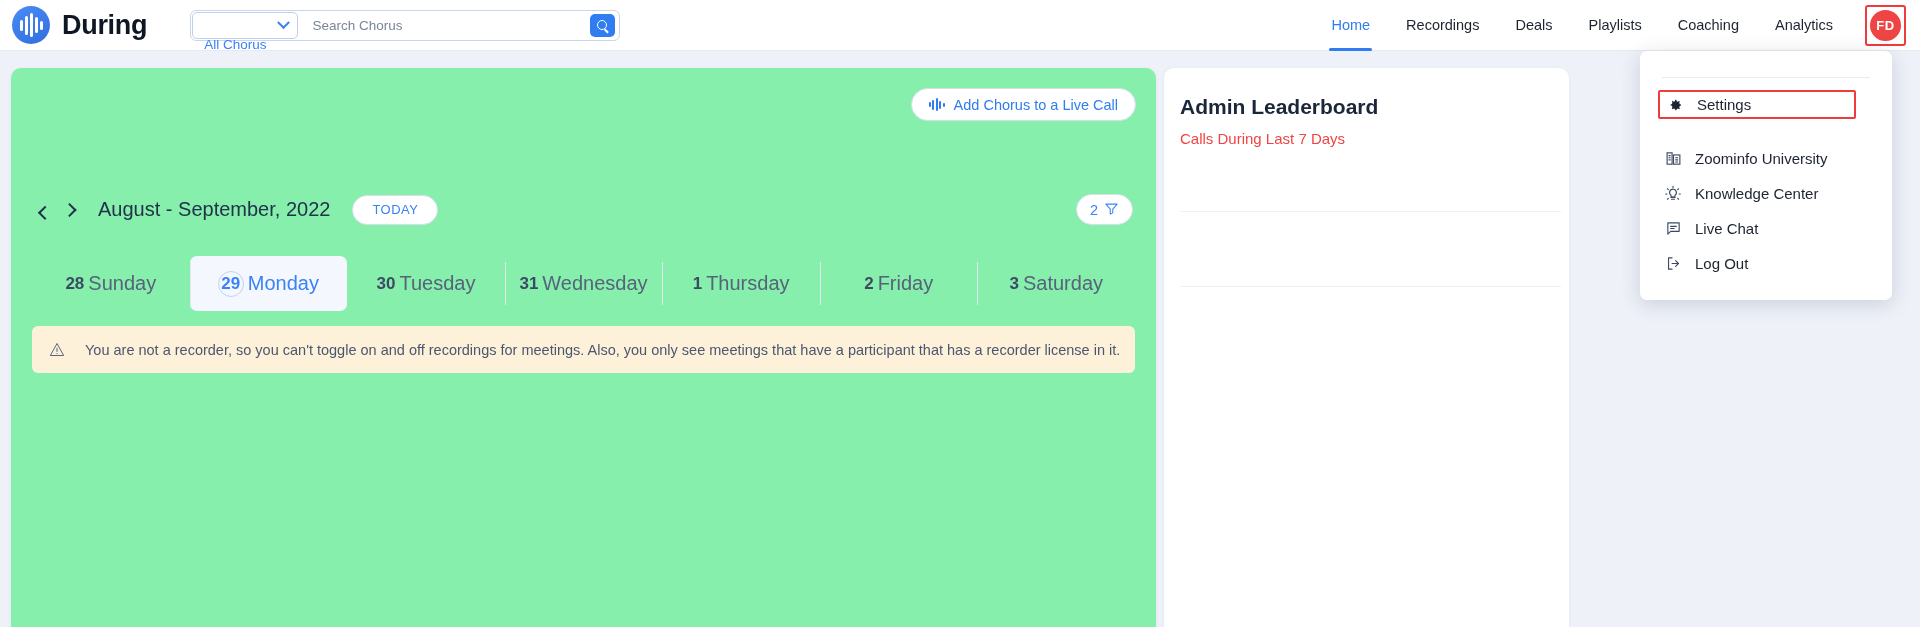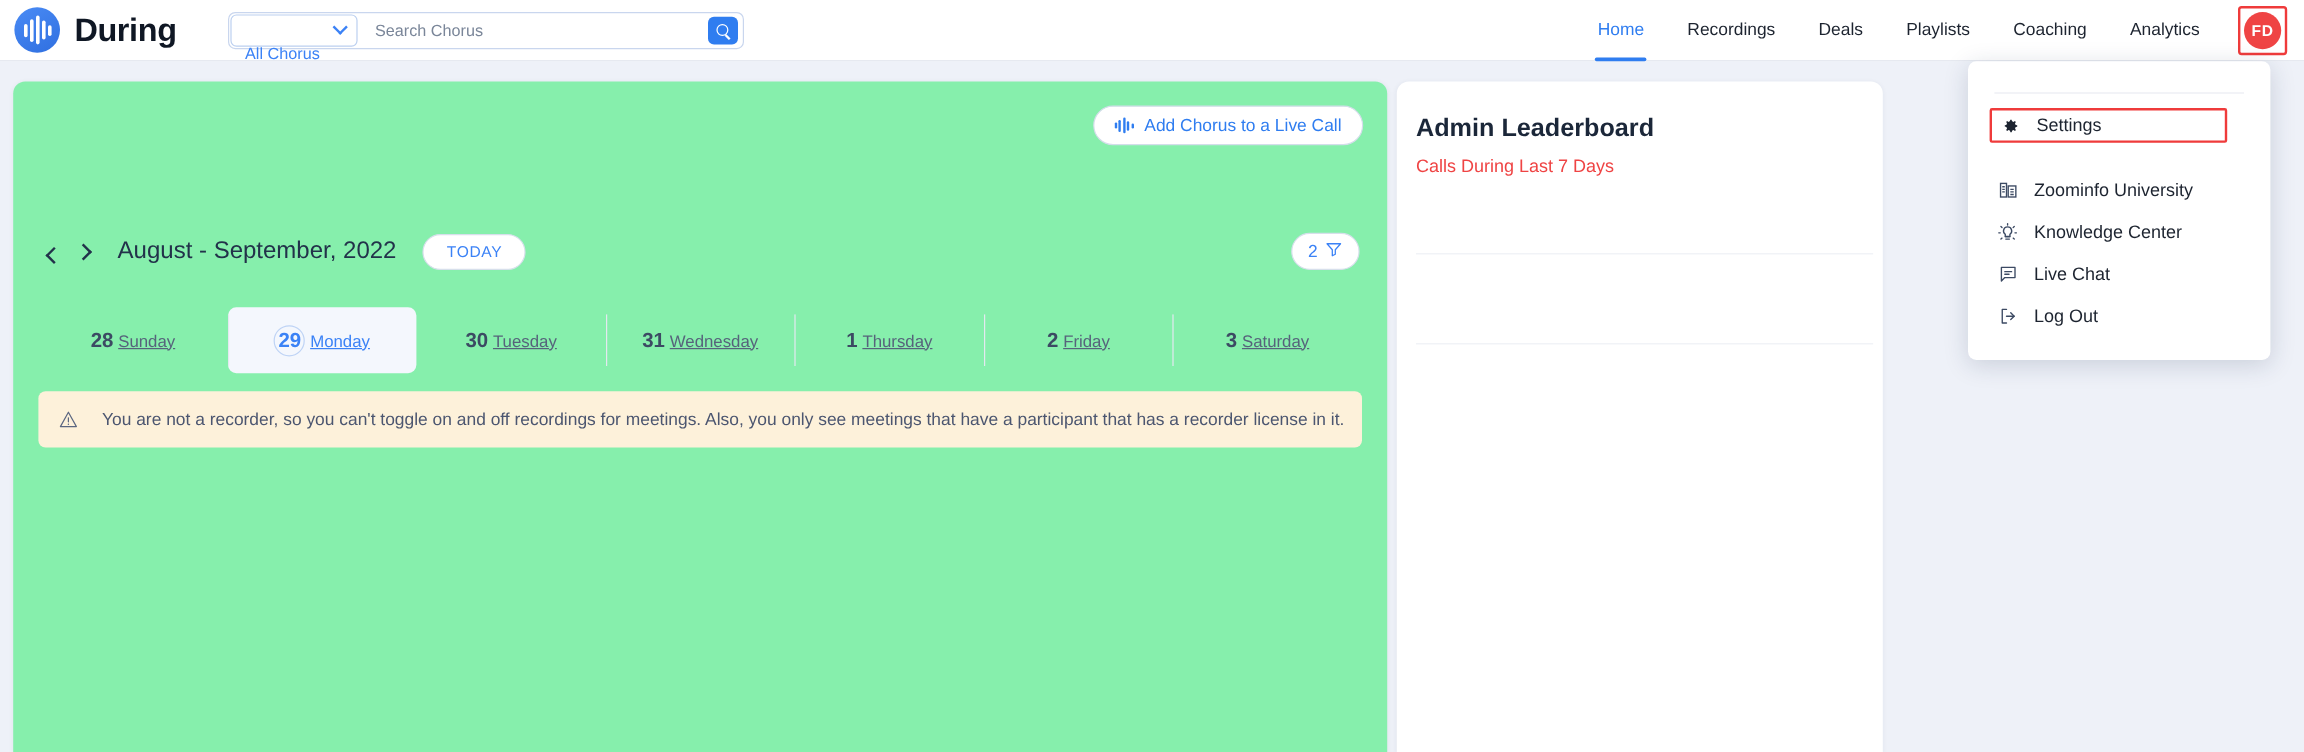--- a/index.html
+++ b/index.html
@@ -173,21 +173,21 @@
   .day {
     flex: 1; display: flex; flex-direction: row;
     align-items: center; justify-content: center; gap: 4px;
     position: relative; cursor: pointer;
   }
   .day + .day::before {
     content: ""; position: absolute; left: 0; top: 6px; bottom: 6px;
     width: 1px; background: #e3e8f0;
   }
   .day-num { font-size: 17px; font-weight: 700; color: #3c4a63; }
-  .day-name { font-size: 14px; color: #56637b; text-decoration: underline; }
+  .day-name { font-size: 20px; color: #56637b; }
   .day.sel { background: #f4f7fd; border-radius: 7px; }
   .day.sel .day-num {
     color: #3b82f6; width: 26px; height: 26px; border-radius: 50%;
     border: 1.4px solid #bed3f5;
     display: flex; align-items: center; justify-content: center;
   }
   .day.sel .day-name { color: #3b82f6; }
   .day.sel + .day::before { display: none; }
 
   .banner {

